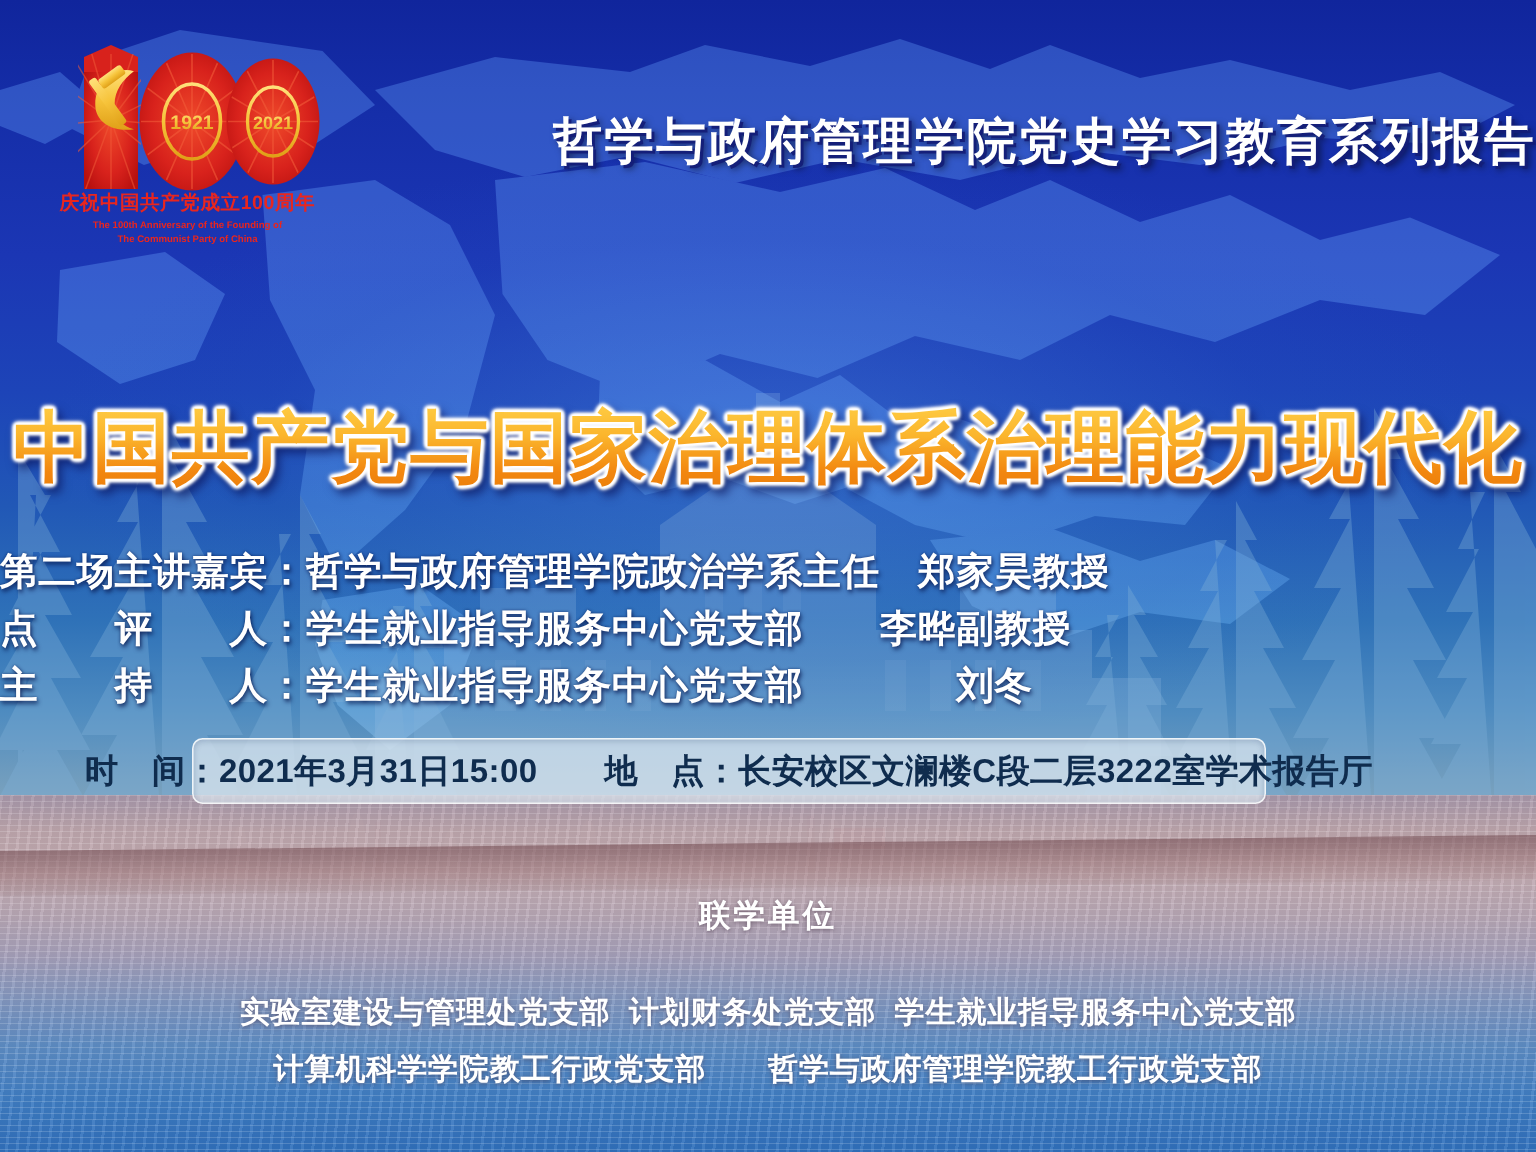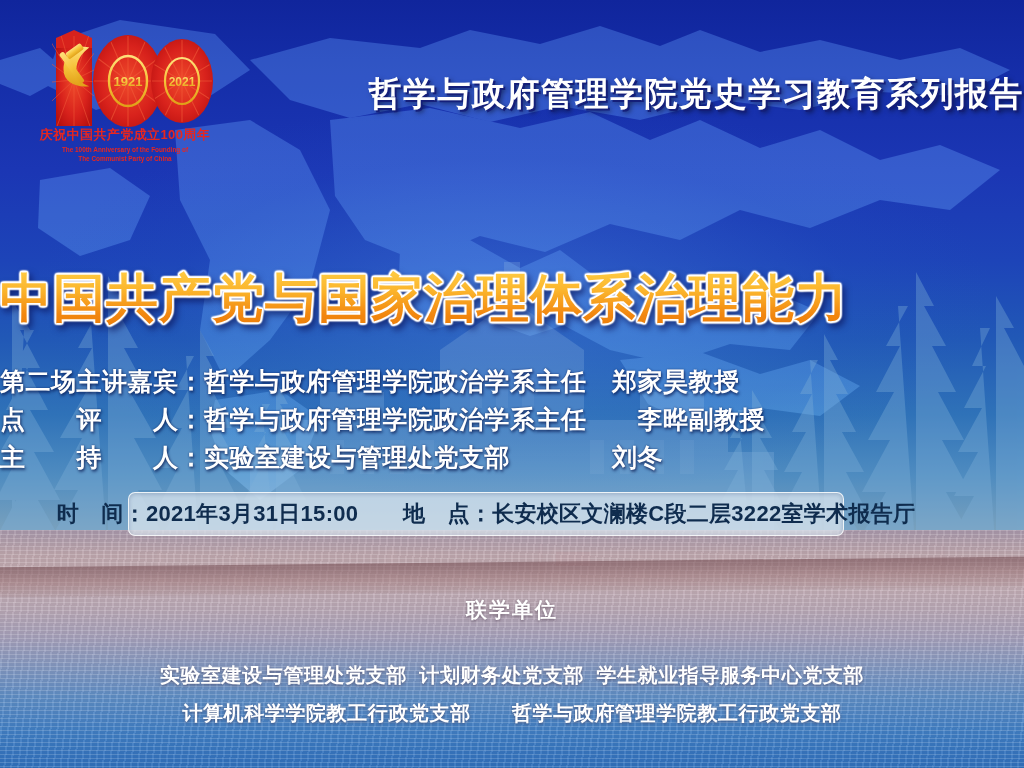--- a/index.html
+++ b/index.html
@@ -114,21 +114,21 @@
     font-size:33px;font-weight:bold;letter-spacing:1.5px;
     color:#ffffff;
     text-shadow:
       2px 2px 0 rgba(20,30,120,.95),
       3px 3px 5px rgba(0,0,0,.55);
     white-space:nowrap;
   }
 
   
   #main-title{
-    position:absolute;left:0;top:264px;width:840px;
+    position:absolute;left:0;top:264px;width:1024px;
     text-align:center;
     font-size:52px;font-weight:bold;letter-spacing:1px;
     color:#f79a1e;
     background:linear-gradient(to bottom,#ffd24a 0%,#fbb52c 38%,#f2870f 72%,#e87a08 100%);
     -webkit-background-clip:text;background-clip:text;
     -webkit-text-fill-color:transparent;
     white-space:nowrap;
     filter:
       drop-shadow(0 0 1px #ffffff)
       drop-shadow(1px 0 0.6px #ffffff)
@@ -372,22 +372,22 @@
       <text x="95" y="147" text-anchor="middle" font-family="'Liberation Sans',sans-serif" font-size="6.4" font-weight="bold" fill="#e8261f">The Communist Party of China</text>
     </svg>
   </div>
 
   <div id="header-title">哲学与政府管理学院党史学习教育系列报告</div>
 
   <div id="main-title">中国共产党与国家治理体系治理能力现代化</div>
 
   <div id="credits">
     <div class="credit-line">第二场主讲嘉宾：哲学与政府管理学院政治学系主任　郑家昊教授</div>
-    <div class="credit-line">点　　评　　人：哲学与政府管理学院政治学系主任　　李晔副教授</div>
-    <div class="credit-line">主　　持　　人：实验室建设与管理处党支部　　　　刘冬</div>
+    <div class="credit-line">点　　评　　人：学生就业指导服务中心党支部　　李晔副教授</div>
+    <div class="credit-line">主　　持　　人：学生就业指导服务中心党支部　　　　刘冬</div>
   </div>
 
   <div id="info-bar">
     <div id="info-bar-text">时　间：2021年3月31日15:00　　地　点：长安校区文澜楼C段二层3222室学术报告厅</div>
   </div>
 
   <div id="partners">
     <div id="partners-title">联学单位</div>
     <div class="partner-line">实验室建设与管理处党支部  计划财务处党支部  学生就业指导服务中心党支部</div>
     <div class="partner-line">计算机科学学院教工行政党支部　　哲学与政府管理学院教工行政党支部</div>

